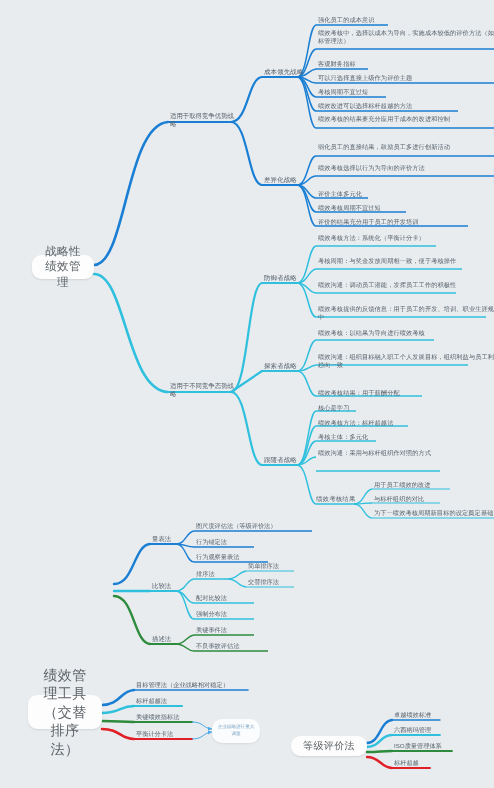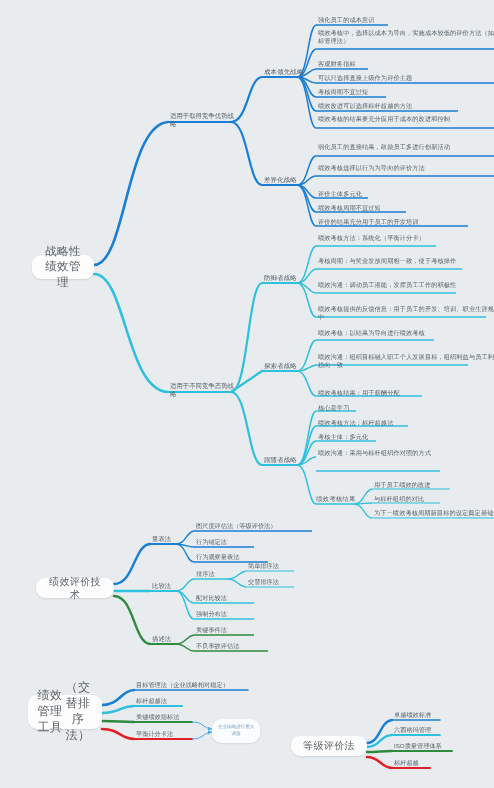--- a/index.html
+++ b/index.html
@@ -226,40 +226,39 @@
   <div class="node leaf" style="left:302px;top:404px;width:186px;">核心是学习</div>
   <div class="node leaf" style="left:302px;top:419px;width:186px;">绩效考核方法：标杆超越法</div>
   <div class="node leaf" style="left:302px;top:433px;width:186px;">考核主体：多元化</div>
   <div class="node leaf" style="left:302px;top:449px;width:186px;">绩效沟通：采用与标杆组织作对照的方式</div>
 
   <div class="node lvl2" style="left:300px;top:495px;width:40px;">绩效考核结果</div>
   <div class="node leaf" style="left:358px;top:481px;width:134px;">用于员工绩效的改进</div>
   <div class="node leaf" style="left:358px;top:495px;width:134px;">与标杆组织的对比</div>
   <div class="node leaf" style="left:358px;top:509px;width:134px;">为下一绩效考核周期新目标的设定奠定基础</div>
 
-  <div class="node capsule" style="left:20px;top:578px;width:78px;height:20px;font-size:10px;">绩效评价技术</div>
 
   <div class="node mid" style="left:136px;top:535px;width:30px;">量表法</div>
   <div class="node mid" style="left:136px;top:582px;width:30px;">比较法</div>
   <div class="node mid" style="left:136px;top:635px;width:30px;">描述法</div>
 
   <div class="node leaf2" style="left:180px;top:522px;width:140px;">图尺度评估法（等级评价法）</div>
   <div class="node leaf2" style="left:180px;top:538px;width:140px;">行为锚定法</div>
   <div class="node leaf2" style="left:180px;top:553px;width:140px;">行为观察量表法</div>
 
   <div class="node leaf2" style="left:180px;top:570px;width:60px;">排序法</div>
   <div class="node leaf2" style="left:180px;top:594px;width:90px;">配对比较法</div>
   <div class="node leaf2" style="left:180px;top:610px;width:90px;">强制分布法</div>
   <div class="node leaf2" style="left:232px;top:562px;width:70px;">简单排序法</div>
   <div class="node leaf2" style="left:232px;top:578px;width:70px;">交替排序法</div>
 
   <div class="node leaf2" style="left:180px;top:626px;width:100px;">关键事件法</div>
   <div class="node leaf2" style="left:180px;top:642px;width:100px;">不良事故评估法</div>
 
-  <div class="node capsule" style="left:12px;top:695px;width:74px;height:34px;font-size:12px;">
+  <div class="node capsule" style="left:12px;top:695px;width:74px;height:34px;font-size:14px;flex-direction:column;">
     <span>绩效管理工具</span>
     <span>（交替排序法）</span>
   </div>
 
   <div class="node leaf2" style="left:120px;top:681px;width:130px;">目标管理法（企业战略相对稳定）</div>
   <div class="node leaf2" style="left:120px;top:697px;width:130px;">标杆超越法</div>
   <div class="node leaf2" style="left:120px;top:713px;width:130px;">关键绩效指标法</div>
   <div class="node leaf2" style="left:120px;top:730px;width:130px;">平衡计分卡法</div>
 
   <div class="node bubble" style="left:196px;top:719px;width:48px;height:24px;">企业战略进行重大调整</div>

